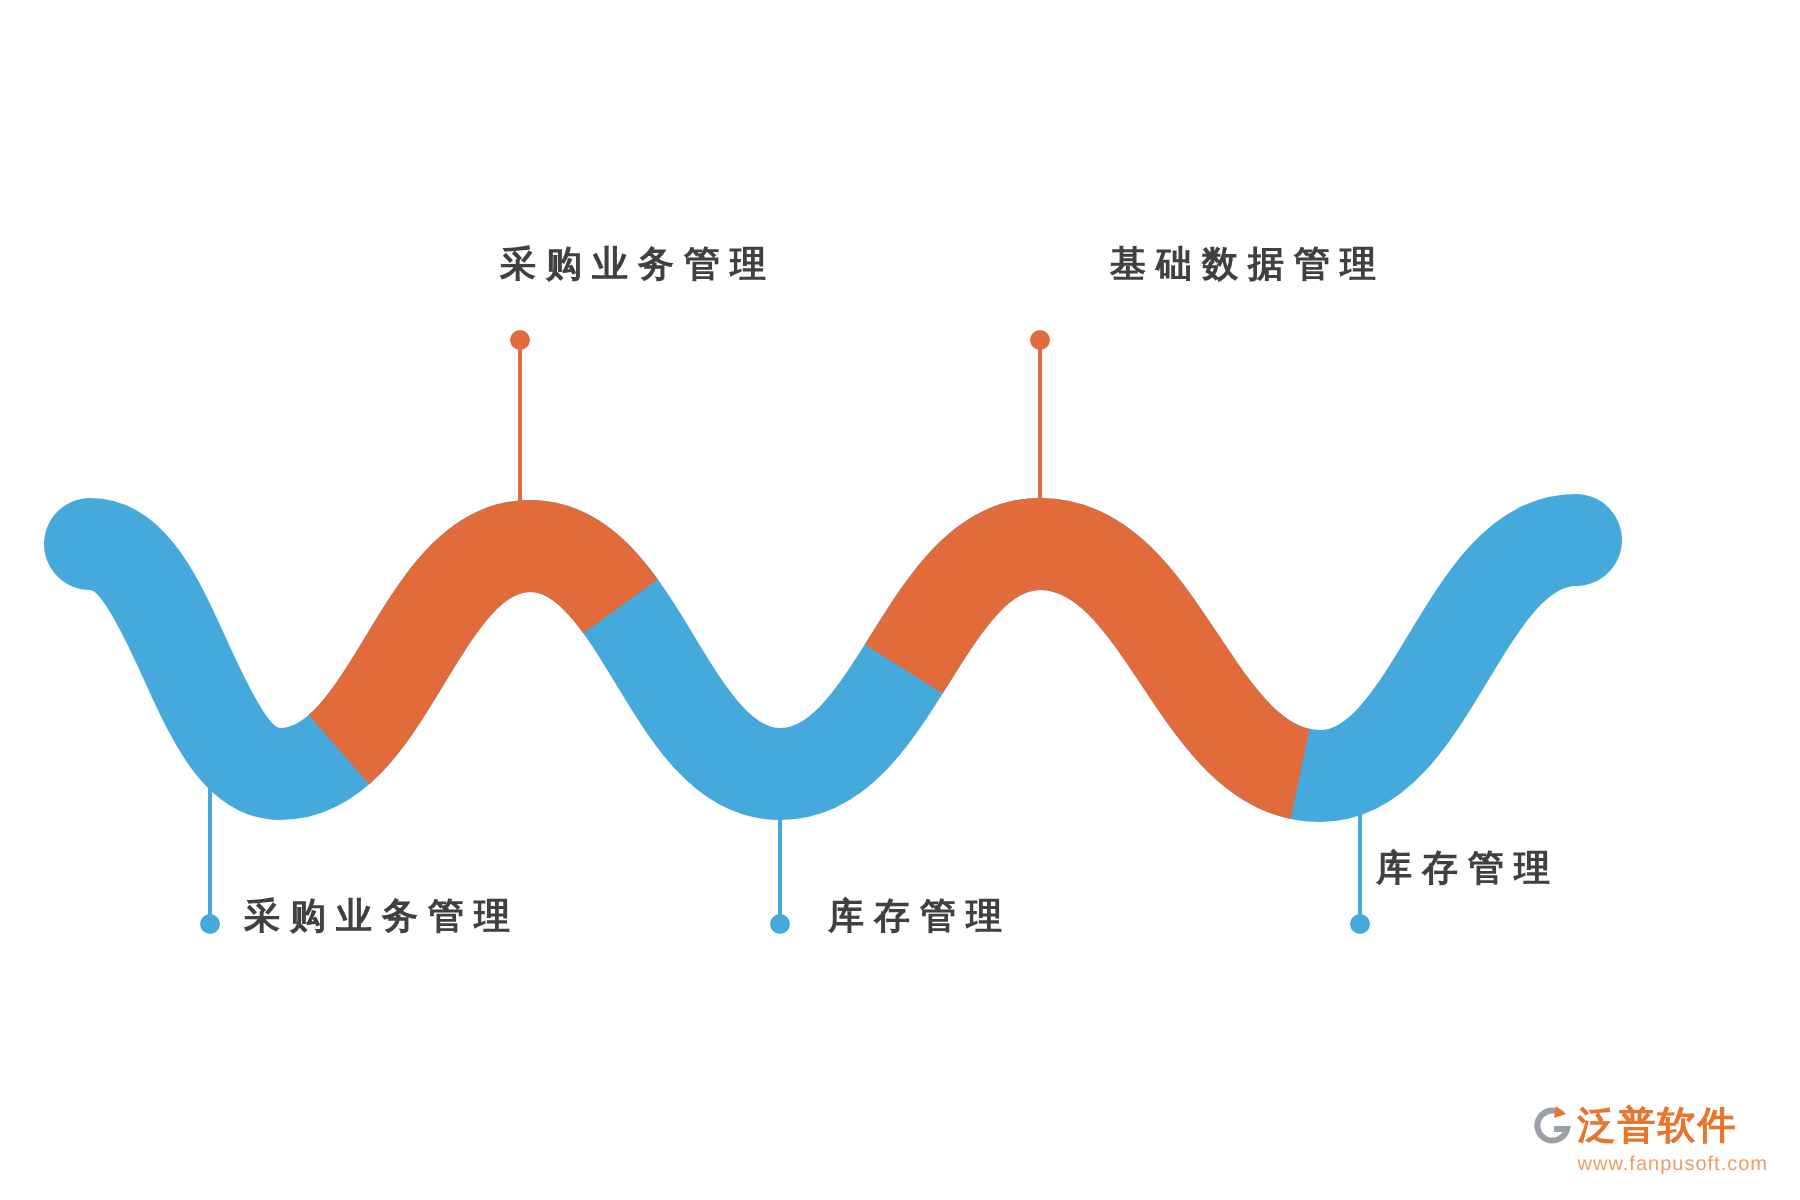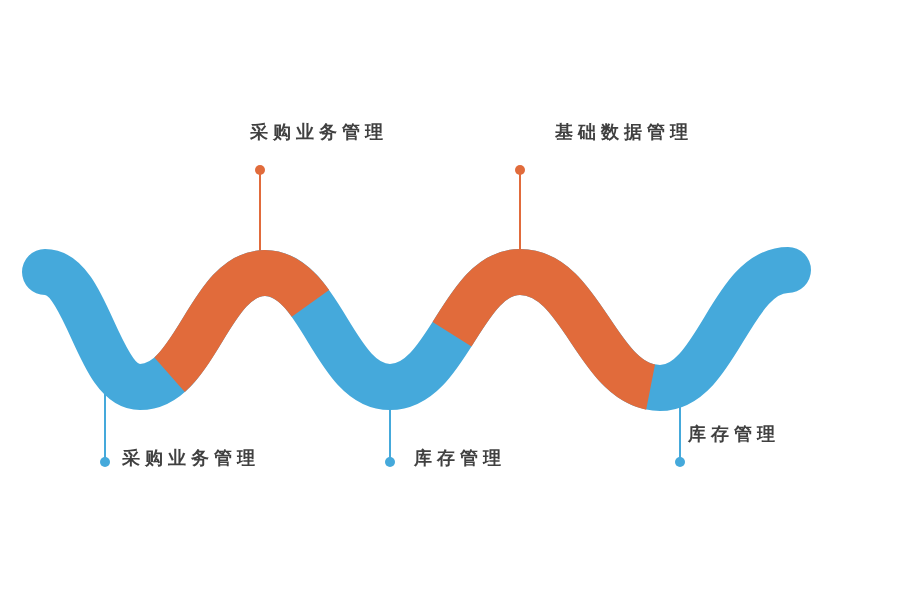--- a/index.html
+++ b/index.html
@@ -73,14 +73,26 @@
   <div class="label label-purchase">采购业务管理</div>
 
   <div class="label label-basedata">基础数据管理</div>
 
   <div class="label label-hr">采购业务管理</div>
 
   <div class="label label-project">库存管理</div>
 
   <div class="label label-inventory">库存管理</div>
 
+  <div class="watermark">
+    <div class="watermark-row">
+      <span style="display:inline-flex;">
+        <svg width="20" height="22" viewBox="0 0 20 22">
+          <path d="M15 5 A7.5 7.5 0 1 0 17.5 12.5 L11 12.5" stroke="#9aa0a6" stroke-width="3" fill="none"></path>
+          <path d="M12 1 L17 5 L11 7 Z" fill="#e8752d"></path>
+        </svg>
+      </span>
+      <span class="watermark-brand">泛普软件</span>
+    </div>
+    <div class="watermark-url">www.fanpusoft.com</div>
+  </div>
 
 </div>
 
 </body></html>

